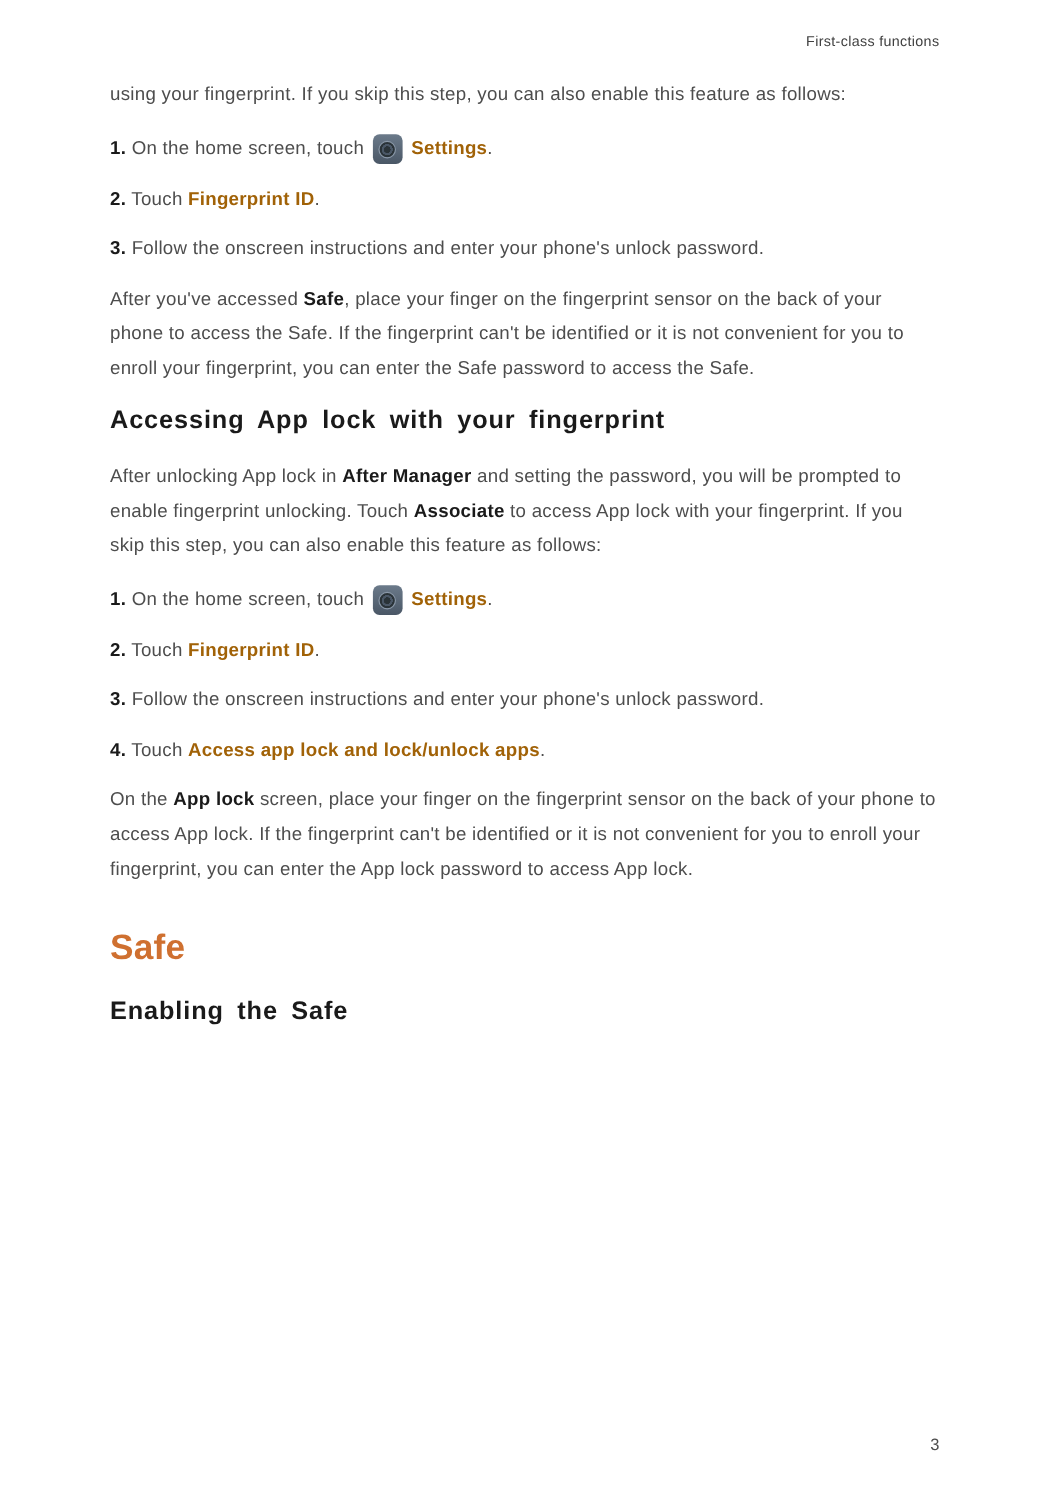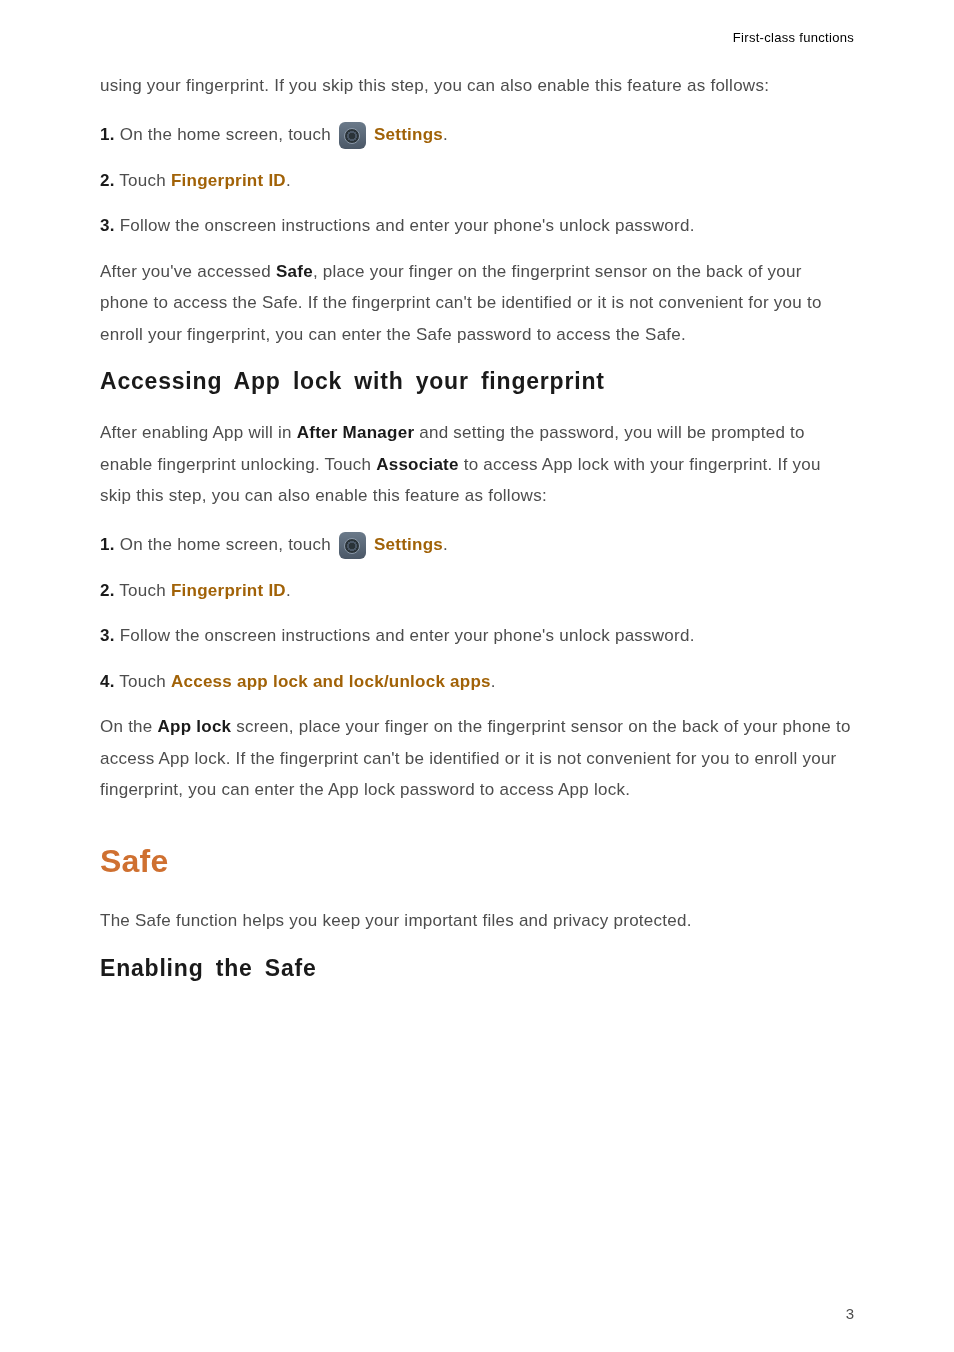--- a/index.html
+++ b/index.html
@@ -10,21 +10,21 @@
       font-family: Arial, Helvetica, sans-serif;
       color: #4d4d4d;
       position: relative;
       padding: 30px 100px 30px 100px;
     }
     .header-label {
       position: absolute;
       top: 30px;
       right: 100px;
       font-size: 13px;
-      color: #000000;
+      color: #404040;
       letter-spacing: 0.3px;
       padding-left: 29px;
     }
     .content {
       margin-top: 40px;
     }
     p {
       font-size: 17px;
       line-height: 1.85;
       color: #4d4d4d;
@@ -139,21 +139,21 @@
   </div>
 
 
   <p>
     <span>After you've accessed </span><span class="bold-inline">Safe</span><span>, place your finger on the fingerprint sensor on the back of your phone to access the Safe. If the fingerprint can't be identified or it is not convenient for you to enroll your fingerprint, you can enter the Safe password to access the Safe.</span>
   </p>
 
   <h2 class="section-h2">Accessing App lock with your fingerprint</h2>
 
   <p>
-    <span>After enabling App will in </span><span class="bold-inline">After Manager</span><span> and setting the password, you will be prompted to enable fingerprint unlocking. Touch </span><span class="bold-inline">Associate</span><span> to access App lock with your fingerprint. If you skip this step, you can also enable this feature as follows:</span>
+    <span>After unlocking App lock in </span><span class="bold-inline">After Manager</span><span> and setting the password, you will be prompted to enable fingerprint unlocking. Touch </span><span class="bold-inline">Associate</span><span> to access App lock with your fingerprint. If you skip this step, you can also enable this feature as follows:</span>
   </p>
 
   <div class="step">
     <span class="num">1.</span><span> On the home screen, touch </span><span class="icon-settings"></span><span> </span><span class="bold">Settings</span><span>.</span>
   </div>
 
   <div class="step">
     <span class="num">2.</span><span> Touch </span><span class="bold">Fingerprint ID</span><span>.</span>
   </div>
 
@@ -164,20 +164,19 @@
   <div class="step">
     <span class="num">4.</span><span> Touch </span><span class="bold">Access app lock and lock/unlock apps</span><span>.</span>
   </div>
 
   <p>
     <span>On the </span><span class="bold-inline">App lock</span><span> screen, place your finger on the fingerprint sensor on the back of your phone to access App lock. If the fingerprint can't be identified or it is not convenient for you to enroll your fingerprint, you can enter the App lock password to access App lock.</span>
   </p>
 
   <h1 class="section-h1">Safe</h1>
 
-  <p>The Safe function helps you keep your important files and privacy protected.</p>
 
   <h2 class="section-h2">Enabling the Safe</h2>
 
 
 </div>
 
 <div class="page-num">3</div>
 
 </body></html>

